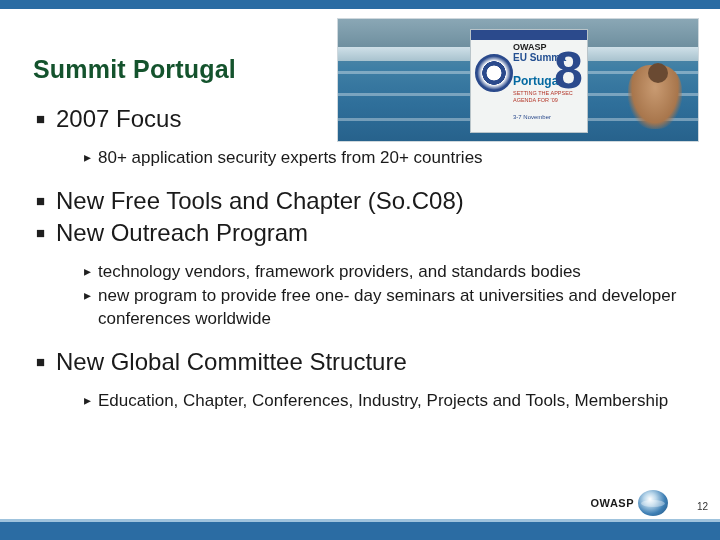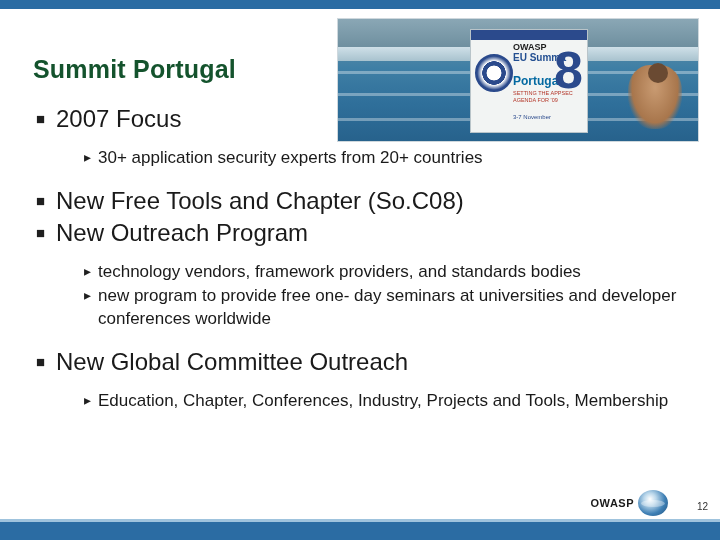--- a/index.html
+++ b/index.html
@@ -293,21 +293,21 @@
 
     <div class="l1">
       <span class="bullet">■</span>
       <span class="txt">2007 Focus</span>
     </div>
 
     <div class="spacer-sm"></div>
 
     <div class="l2">
       <span class="bullet">▸</span>
-      <span class="txt">30+ application security experts from 20+ countries</span>
+      <span class="txt">80+ application security experts from 20+ countries</span>
     </div>
 
     <div class="spacer-md"></div>
 
     <div class="l1">
       <span class="bullet">■</span>
       <span class="txt">New Free Tools and Chapter (So.C08)</span>
     </div>
 
     <div class="l1">
@@ -324,21 +324,21 @@
 
     <div class="l2">
       <span class="bullet">▸</span>
       <span class="txt">new program to provide free one- day seminars at universities and developer conferences worldwide</span>
     </div>
 
     <div class="spacer-md"></div>
 
     <div class="l1">
       <span class="bullet">■</span>
-      <span class="txt">New Global Committee Outreach</span>
+      <span class="txt">New Global Committee Structure</span>
     </div>
 
     <div class="spacer-sm"></div>
 
     <div class="l2">
       <span class="bullet">▸</span>
       <span class="txt">Education, Chapter, Conferences, Industry, Projects and Tools, Membership</span>
     </div>
 
   </div>

